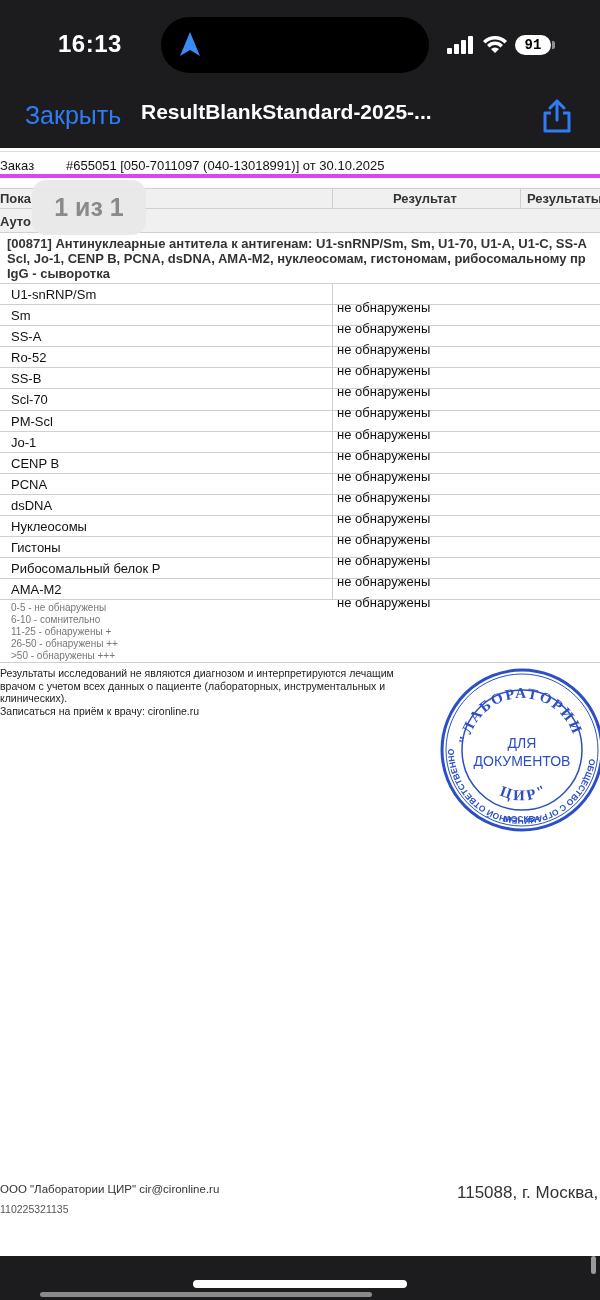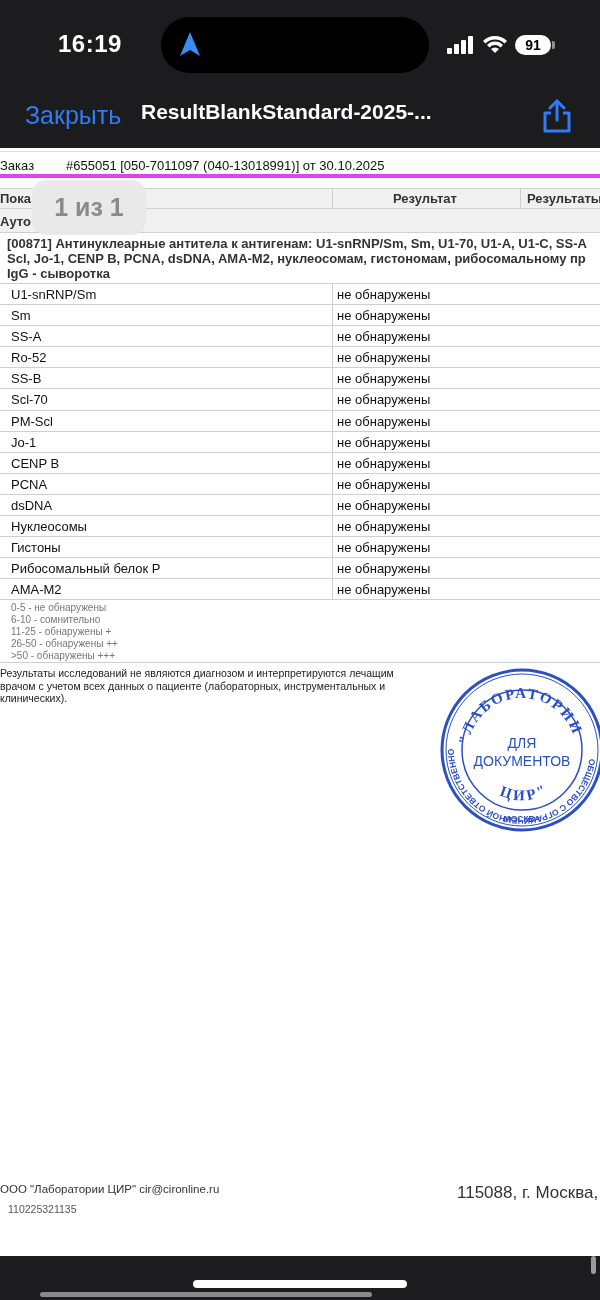--- a/index.html
+++ b/index.html
@@ -7,21 +7,21 @@
   body { position: relative; font-family: "Liberation Sans", sans-serif; }
 
   
   .status-bar { position: absolute; left: 0; top: 0; width: 600px; height: 90px; background: #1c1c1e; }
   .time { position: absolute; left: 58px; top: 30px; color: #fff; font-size: 24px; font-weight: bold; letter-spacing: 0.5px; }
   .island { position: absolute; left: 161px; top: 17px; width: 268px; height: 56px; border-radius: 28px; background: #000; }
   .island .nav-arrow { position: absolute; left: 18px; top: 14px; width: 22px; height: 26px; }
   .signal { position: absolute; left: 447px; top: 36px; width: 28px; height: 18px; }
   .wifi { position: absolute; left: 482px; top: 34px; width: 26px; height: 20px; }
   .battery { position: absolute; left: 515px; top: 35px; width: 40px; height: 20px; }
-  .battery .body { position: absolute; left: 0; top: 0; width: 36px; height: 20px; background: #fff; border-radius: 10px; color: #000; font-size: 14px; font-weight: bold; text-align: center; line-height: 20px; }
+  .battery .body { position: absolute; left: 0; top: 0; width: 36px; height: 20px; background: #fff; border-radius: 10px; color: #000; font-size: 14px; font-weight: bold; text-align: center; line-height: 20px; font-family: Liberation Mono, monospace; }
   .battery .nub { position: absolute; left: 37px; top: 6px; width: 3px; height: 8px; background: #8e8e93; border-radius: 0 2px 2px 0; }
 
   
   .nav-bar { position: absolute; left: 0; top: 90px; width: 556px; height: 58px; background: #1c1c1e; padding-left: 24px; }
   .close-btn { position: absolute; left: 25px; top: 11px; color: #2e7cf6; font-size: 25px; }
   .doc-title { position: absolute; left: 141px; top: 10px; color: #fff; font-size: 21px; font-weight: bold; white-space: nowrap; }
   .share-btn { position: absolute; left: 540px; top: 8px; width: 34px; height: 36px; }
 
   
   .page { position: absolute; left: 0; top: 148px; width: 600px; height: 1108px; background: #fff; overflow: hidden; color: #111; }
@@ -36,48 +36,48 @@
 
   .group-row { position: absolute; left: 0; top: 61px; width: 600px; height: 24px; background: #f0f0f0; border-bottom: 1px solid #d0d0d0; font-size: 13px; font-weight: bold; color: #333; }
   .group-row span { position: absolute; left: 0; top: 5px; }
 
   .test-title { position: absolute; left: 7px; top: 88px; width: 640px; font-size: 13px; font-weight: bold; line-height: 15px; color: #333; white-space: nowrap; }
   .test-title div { white-space: nowrap; }
 
   .rows { position: absolute; left: 0; top: 135px; width: 600px; border-top: 1px solid #cfcfcf; }
   .row { position: relative; height: 21.1px; border-bottom: 1px solid #cfcfcf; font-size: 13px; }
   .row .name { position: absolute; left: 11px; top: 3px; }
-  .row .res { position: absolute; left: 337px; top: 3px; }
+  .row .res { position: absolute; left: 337px; top: 16px; }
   .row .div { position: absolute; left: 332px; top: 0; width: 1px; height: 100%; background: #cfcfcf; }
 
   .legend { position: absolute; left: 11px; top: 454px; font-size: 10px; line-height: 12px; color: #777; }
   .legend-line { position: absolute; left: 0; top: 514px; width: 600px; height: 1px; background: #cfcfcf; }
 
   .disclaimer { position: absolute; left: 0; top: 519px; width: 420px; font-size: 10.5px; line-height: 12.5px; color: #222; }
 
   .stamp { position: absolute; left: 438px; top: 516px; width: 168px; height: 172px; }
 
   .footer-left { position: absolute; left: 0; top: 1035px; font-size: 11.5px; color: #333; }
-  .footer-id { position: absolute; left: 8px; top: 1055px; font-size: 10.5px; color: #555; }
+  .footer-id { position: absolute; left: 0; top: 1055px; font-size: 10.5px; color: #555; }
   .footer-right { position: absolute; left: 457px; top: 1035px; font-size: 17px; color: #333; white-space: nowrap; }
 
   
   .page-counter { position: absolute; left: 32px; top: 180px; width: 114px; height: 55px; background: rgba(232,232,232,0.92); border-radius: 14px; color: #8a8a8a; font-size: 25px; font-weight: bold; text-align: center; line-height: 55px; }
 
   
   .bottom-area { position: absolute; left: 0; top: 1256px; width: 600px; height: 44px; background: #1c1c1e; }
   .scroll-v { position: absolute; left: 591px; top: 1256px; width: 5px; height: 18px; background: #9a9a9a; border-radius: 3px; }
   .home-indicator { position: absolute; left: 193px; top: 1280px; width: 214px; height: 8px; background: #fff; border-radius: 4px; }
   .scroll-h { position: absolute; left: 40px; top: 1292px; width: 332px; height: 5px; background: #8a8a8a; border-radius: 3px; }
 </style>
 </head>
 <body>
 
 <div class="status-bar">
-  <span class="time">16:19</span>
+  <span class="time">16:13</span>
   <div class="island">
     <svg class="nav-arrow" viewBox="0 0 22 26">
       <path d="M11 1 L21 25 L11 19 L1 25 Z" fill="#3a8cf5"></path>
     </svg>
   </div>
   <svg class="signal" viewBox="0 0 28 18">
     <rect x="0" y="12" width="5" height="6" rx="1" fill="#fff"></rect>
     <rect x="7" y="8" width="5" height="10" rx="1" fill="#fff"></rect>
     <rect x="14" y="4" width="5" height="14" rx="1" fill="#fff"></rect>
     <rect x="21" y="0" width="5" height="18" rx="1" fill="#fff"></rect>
@@ -213,20 +213,21 @@
     <div>11-25 - обнаружены +</div>
     <div>26-50 - обнаружены ++</div>
     <div>&gt;50 - обнаружены +++</div>
   </div>
   <div class="legend-line"></div>
 
   <div class="disclaimer">
     <div>Результаты исследований не являются диагнозом и интерпретируются лечащим</div>
     <div>врачом с учетом всех данных о пациенте (лабораторных, инструментальных и</div>
     <div>клинических).</div>
+    <div>Записаться на приём к врачу: cironline.ru</div>
   </div>
 
   <svg class="stamp" viewBox="0 0 168 172">
     <defs>
       <path id="outerArc" d="M 84 86 m -68 0 a 68 68 0 1 1 136 0 a 68 68 0 1 1 -136 0"></path>
       <path id="topArc" d="M 30 88 A 54 54 0 0 1 138 88"></path>
       <path id="botArc" d="M 40 110 A 50 50 0 0 0 128 110"></path>
     </defs>
     <circle cx="84" cy="86" r="80" fill="none" stroke="#2b4fc4" stroke-width="3"></circle>
     <circle cx="84" cy="86" r="76" fill="none" stroke="#2b4fc4" stroke-width="1"></circle>

